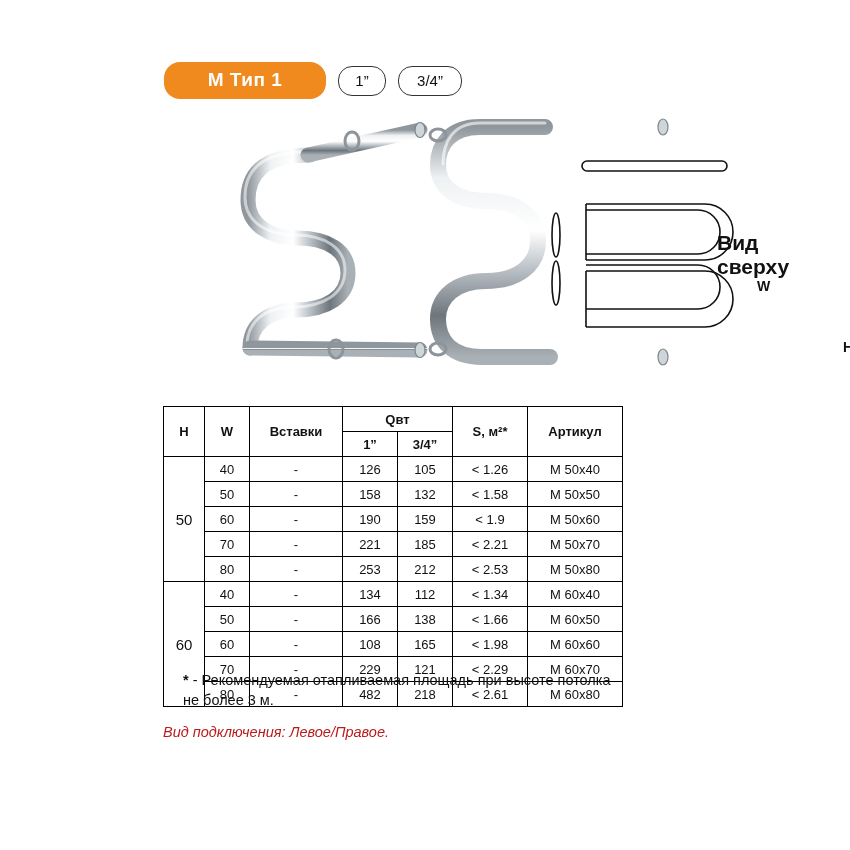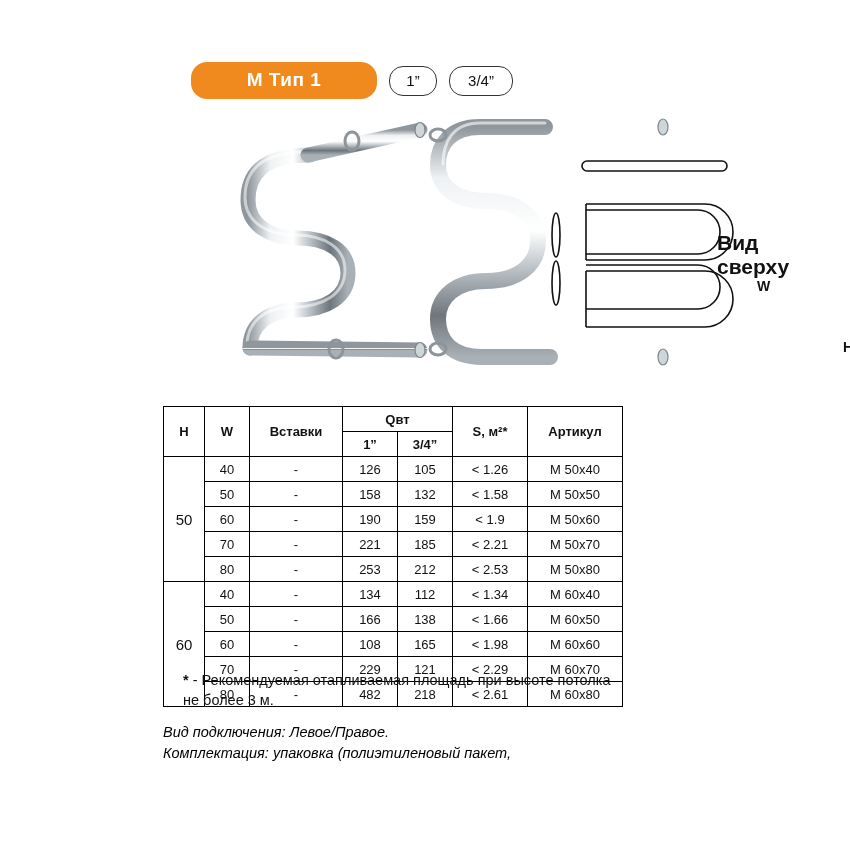--- a/index.html
+++ b/index.html
@@ -25,24 +25,23 @@
     align-items: center;
     gap: 12px;
   }
   .badge-main {
     background: #F08A1E;
     color: #ffffff;
     font-size: 19px;
     font-weight: bold;
     border-radius: 16px;
     padding: 7px 0 8px 0;
-    width: 186px;
+    width: 162px;
     text-align: center;
     letter-spacing: 0.5px;
-    margin-left: 27px;
   }
   .badge-pill {
     border: 1.6px solid #333333;
     border-radius: 14px;
     font-size: 15px;
     color: #111111;
     padding: 5px 0 6px 0;
     width: 46px;
     text-align: center;
     background: #ffffff;
@@ -126,21 +125,21 @@
   .note-star .star { font-weight: bold; }
 
   .note-italic {
     position: absolute;
     left: 163px;
     top: 722px;
     width: 470px;
     font-size: 14.5px;
     line-height: 21px;
     font-style: italic;
-    color: #000000;
+    color: #b91c1c;
   }
 </style>
 </head>
 <body>
 
 <div class="badges">
   <div class="badge-main">M Тип 1</div>
   <div class="badge-pill">1”</div>
   <div class="badge-pill wide">3/4”</div>
 </div>
@@ -346,14 +345,13 @@
     </tr>
   </tbody>
 </table>
 
 <div class="note-star">
   <span class="star">*</span><span> - Рекомендуемая отапливаемая площадь при высоте потолка не более 3 м.</span>
 </div>
 
 <div class="note-italic">
   <div>Вид подключения: Левое/Правое.</div>
-  <div>Комплектация: упаковка (полиэтиленовый пакет,</div>
 </div>
 
 </body></html>

